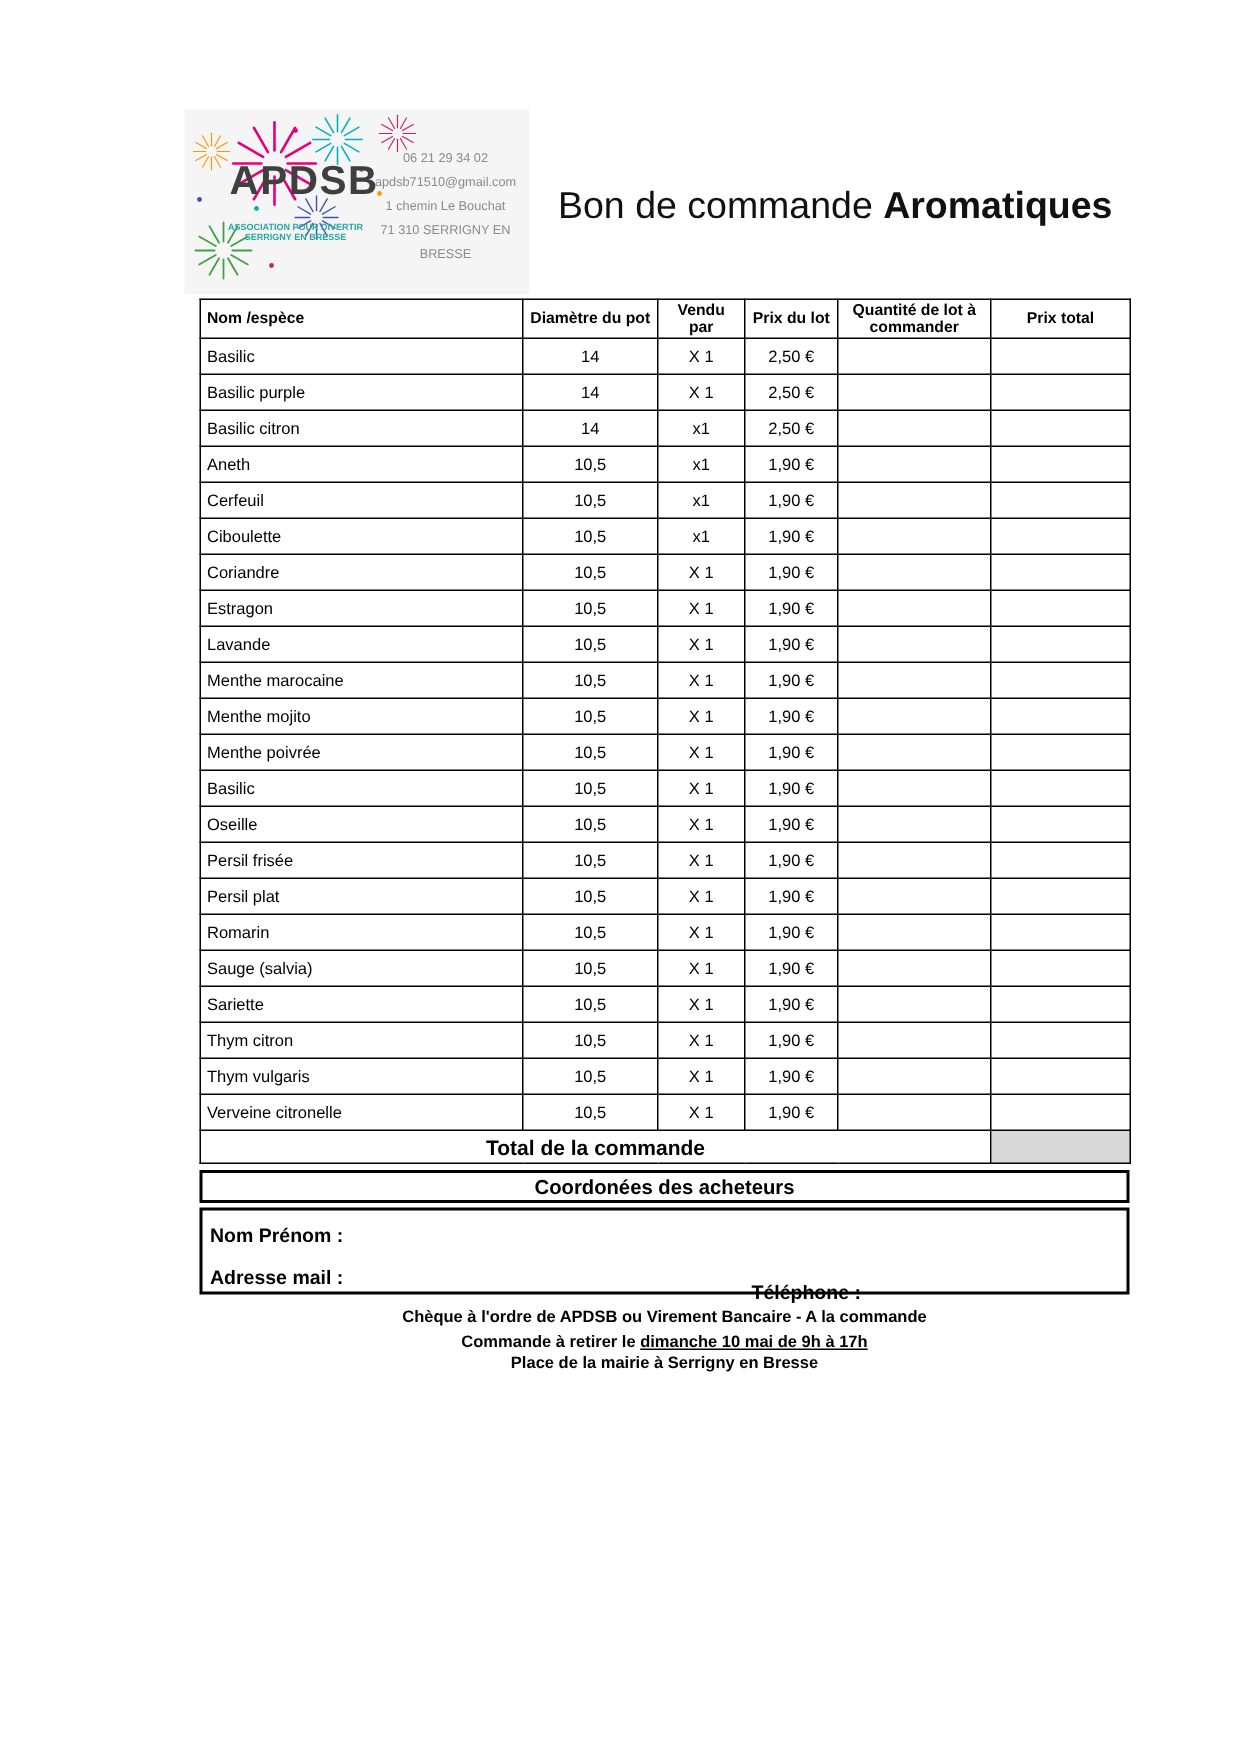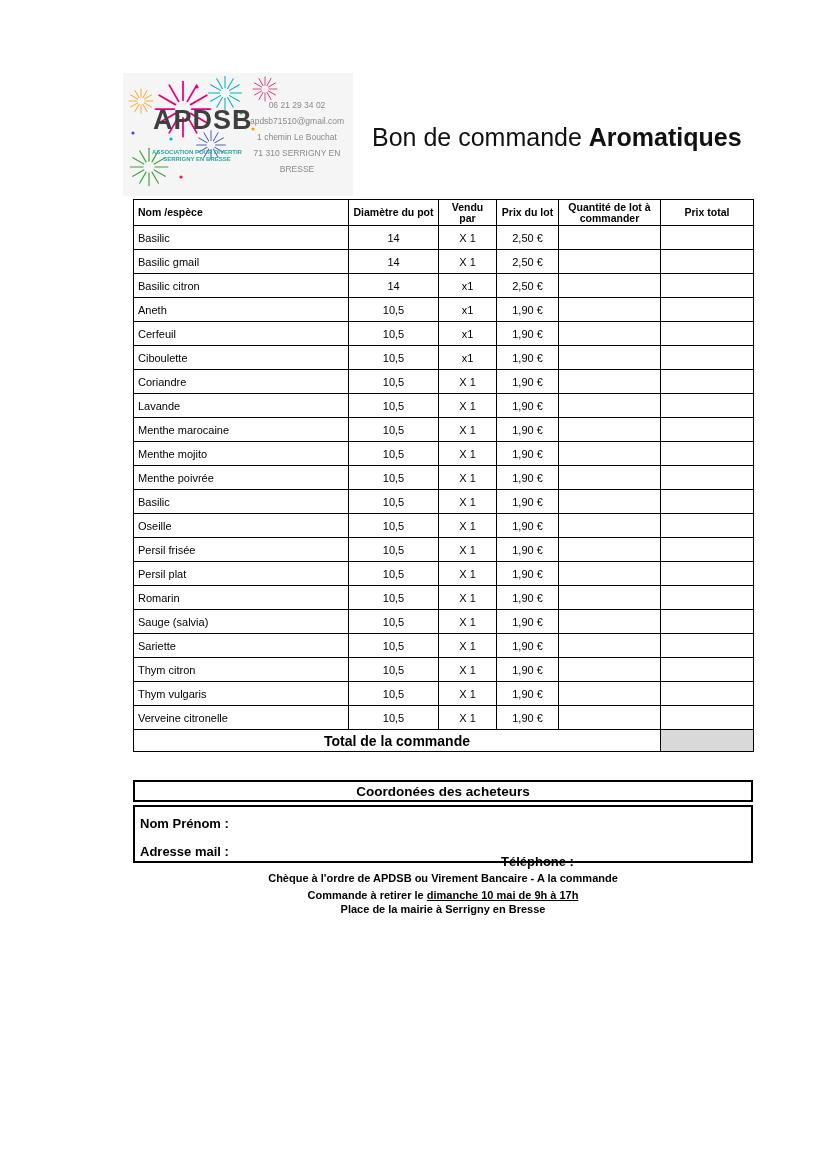--- a/index.html
+++ b/index.html
@@ -117,21 +117,21 @@
     <tbody>
         <tr>
           <td class="left">Basilic</td>
           <td>14</td>
           <td>X 1</td>
           <td>2,50 €</td>
           <td></td>
           <td></td>
         </tr>
         <tr>
-          <td class="left">Basilic gmail</td>
+          <td class="left">Basilic purple</td>
           <td>14</td>
           <td>X 1</td>
           <td>2,50 €</td>
           <td></td>
           <td></td>
         </tr>
         <tr>
           <td class="left">Basilic citron</td>
           <td>14</td>
           <td>x1</td>
@@ -158,20 +158,28 @@
         <tr>
           <td class="left">Ciboulette</td>
           <td>10,5</td>
           <td>x1</td>
           <td>1,90 €</td>
           <td></td>
           <td></td>
         </tr>
         <tr>
           <td class="left">Coriandre</td>
+          <td>10,5</td>
+          <td>X 1</td>
+          <td>1,90 €</td>
+          <td></td>
+          <td></td>
+        </tr>
+        <tr>
+          <td class="left">Estragon</td>
           <td>10,5</td>
           <td>X 1</td>
           <td>1,90 €</td>
           <td></td>
           <td></td>
         </tr>
         <tr>
           <td class="left">Lavande</td>
           <td>10,5</td>
           <td>X 1</td>

